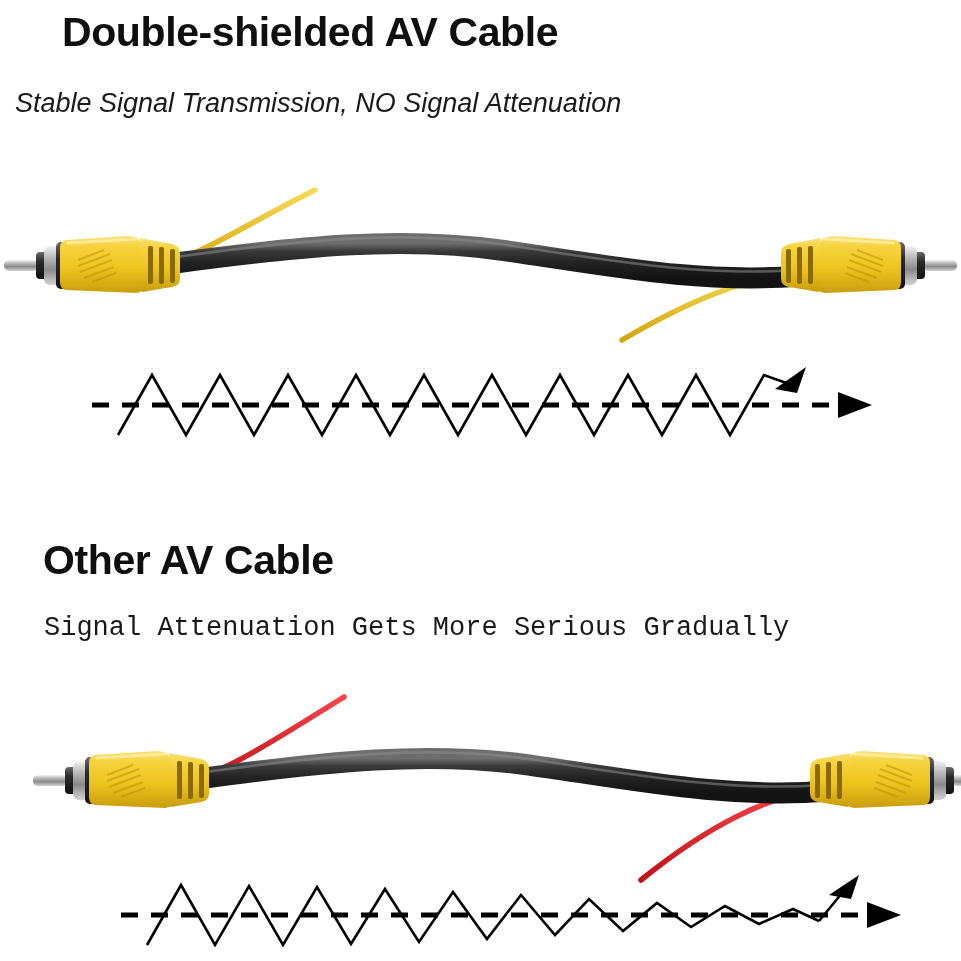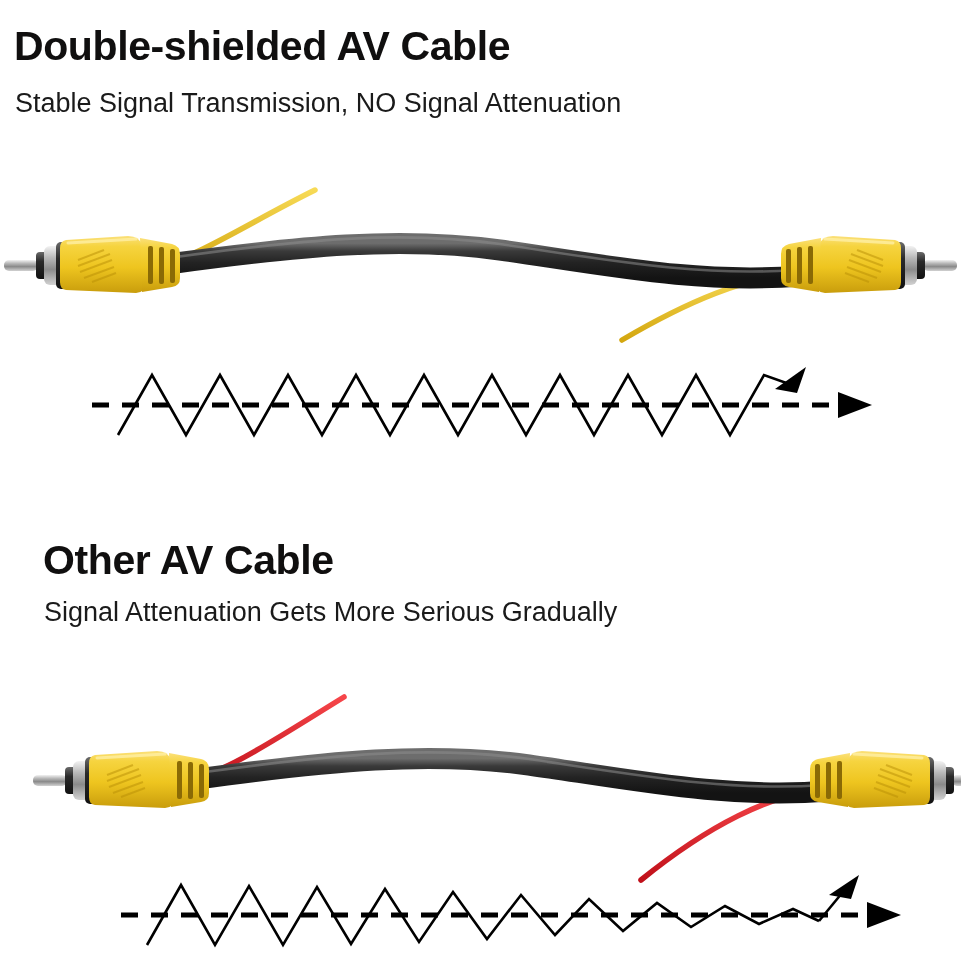--- a/index.html
+++ b/index.html
@@ -42,24 +42,24 @@
   }
   .subheading {
     position: absolute;
     left: 15px;
     font-size: 27px;
     font-weight: normal;
     line-height: 1;
     color: #1a1a1a;
     white-space: nowrap;
   }
-  #heading-top    { top: 26px; }
-  #subheading-top { top: 90px; }
+  #heading-top    { top: 12px; margin-left: 48px; }
+  #subheading-top { top: 90px; font-style: italic; }
   #heading-bottom    { top: 25px; }
-  #subheading-bottom { top: 84px; }
+  #subheading-bottom { top: 100px; font-family: Liberation Mono, monospace; }
 
   .cable-figure {
     position: absolute;
     left: 0;
     width: 961px;
     height: 215px;
   }
   #cable-top    { top: 160px; }
   #cable-bottom { top: 160px; }
 

